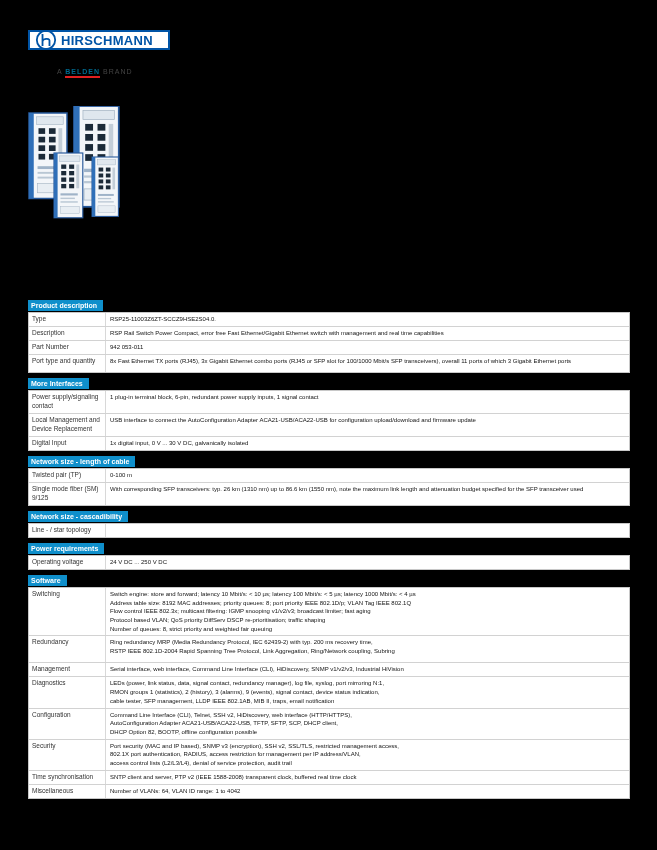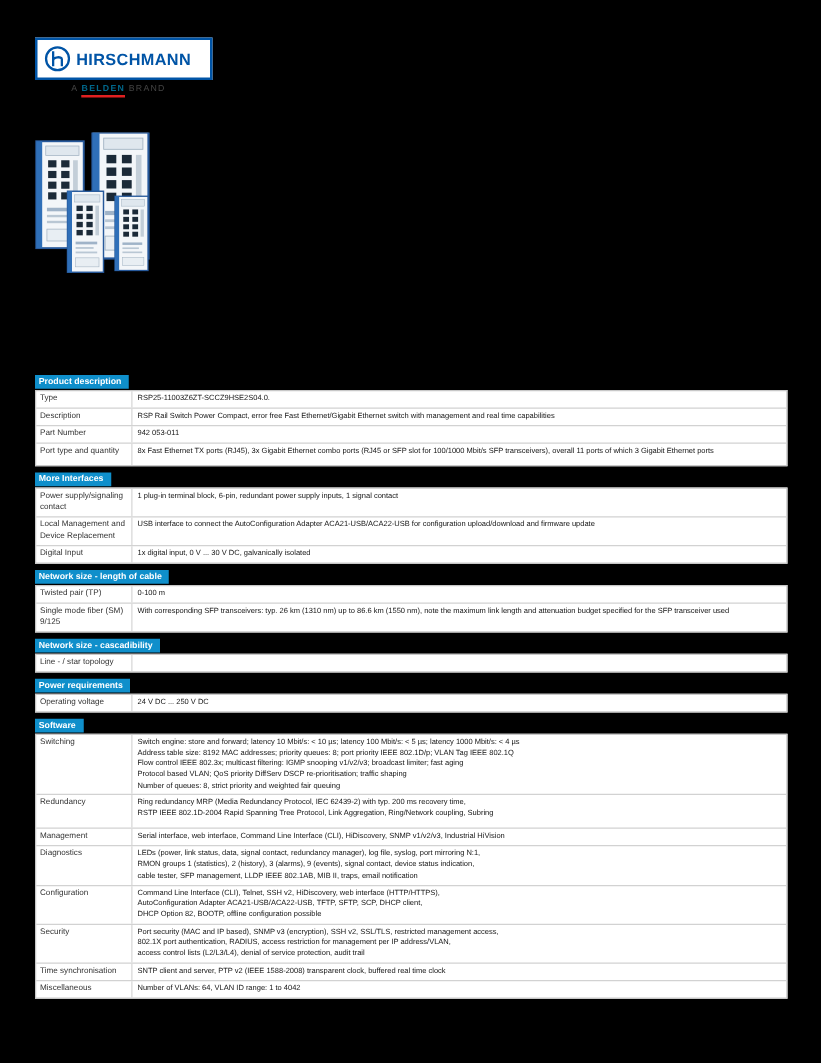--- a/index.html
+++ b/index.html
@@ -6,21 +6,21 @@
   body {
     width: 657px; height: 850px;
     font-family: "Liberation Sans", sans-serif;
     position: relative; overflow: hidden;
   }
   .page { position: absolute; inset: 0; background: #000; }
 
   
   .logo-box {
     position: absolute; left: 28px; top: 30px;
-    width: 142px; height: 34px;
+    width: 142px; height: 20px;
     background: #fff; border: 2px solid #0054A6;
     display: flex; align-items: center; gap: 4px;
     padding: 0 5px; box-sizing: border-box;
   }
   .logo-circle { width: 22px; height: 22px; flex-shrink: 0; }
   .logo-text {
     color: #0054A6; font-weight: bold; font-size: 13px;
     letter-spacing: 0.3px; white-space: nowrap;
   }
   .tagline {

